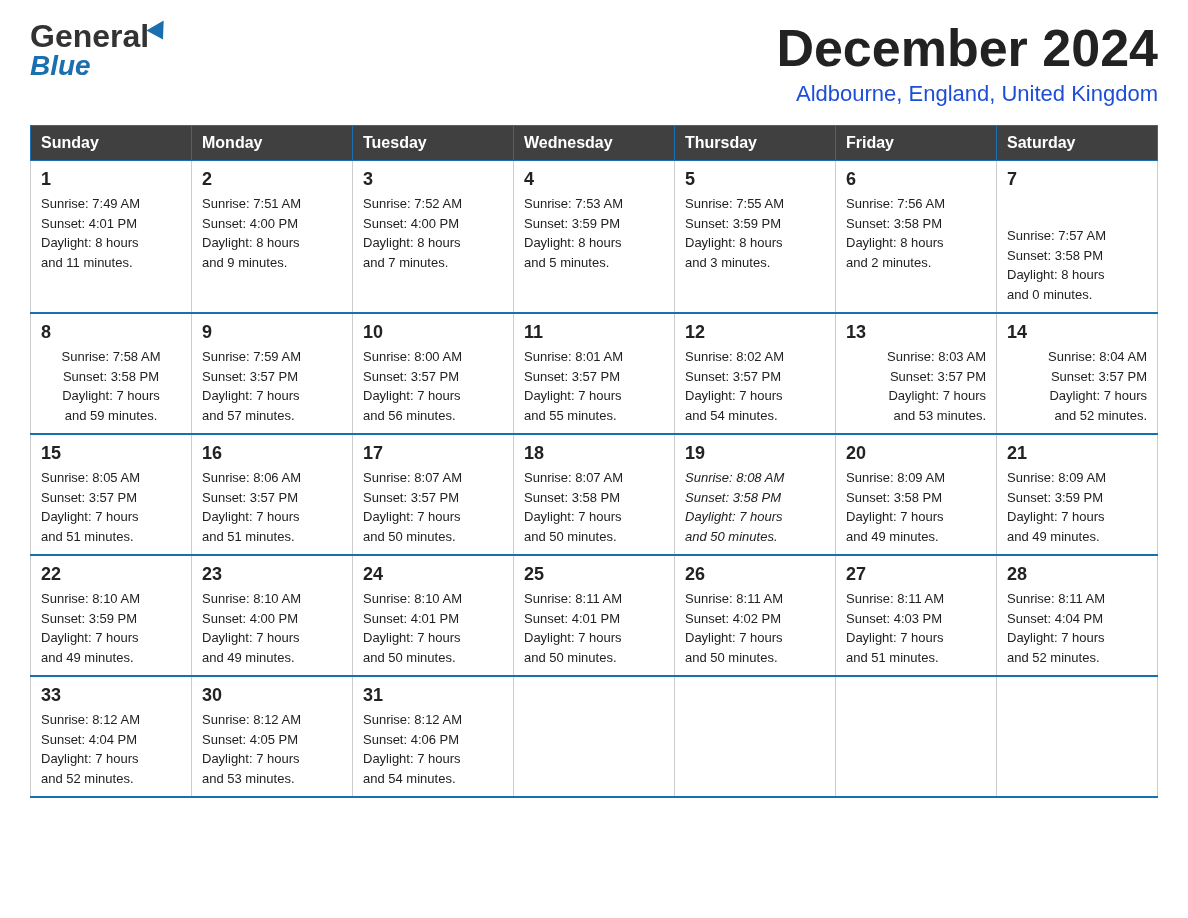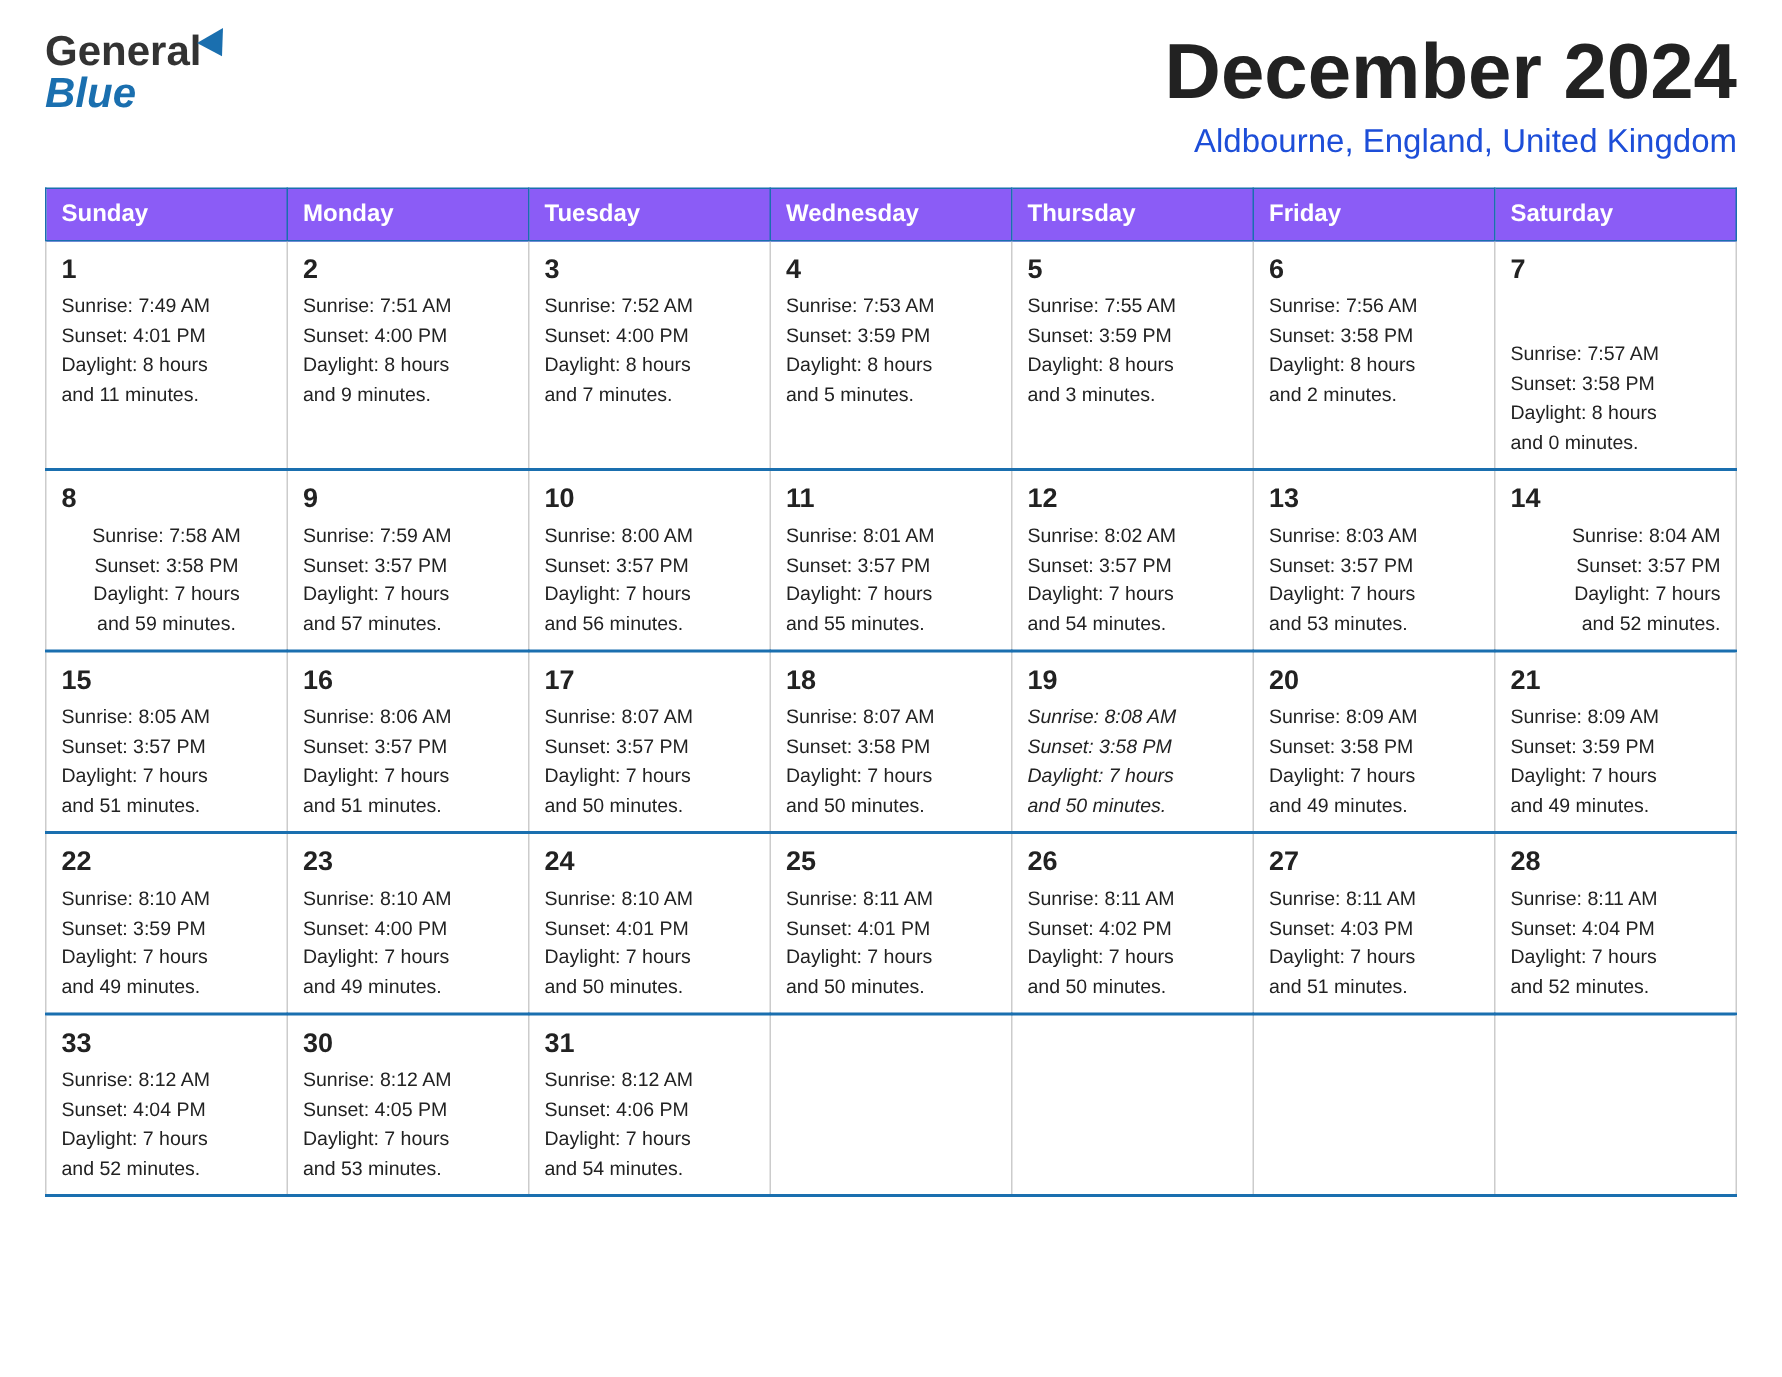--- a/index.html
+++ b/index.html
@@ -15,21 +15,21 @@
       justify-content: space-between;
       align-items: flex-start;
       margin-bottom: 18px;
     }
     .logo {
       display: flex;
       flex-direction: column;
       align-items: flex-start;
     }
     .logo-text-general {
-      font-size: 28px;
+      font-size: 32px;
       font-weight: bold;
       color: #333;
       line-height: 1;
       text-align: center;
     }
     .logo-text-blue {
       font-size: 28px;
       font-weight: bold;
       color: #1a6faf;
       line-height: 1;
@@ -63,21 +63,21 @@
       font-size: 22px;
       color: #1d4ed8;
       margin-top: 4px;
     }
     table {
       width: 100%;
       border-collapse: collapse;
       table-layout: fixed;
     }
     thead tr th {
-      background-color: #8b5cf6;
+      background-color: #404040;
       color: #fff;
       font-size: 16px;
       font-weight: bold;
       padding: 8px 10px;
       text-align: left;
       border: 1px solid #1a6faf;
     }
     tbody tr {
       border-bottom: 2px solid #1a6faf;
     }
@@ -220,21 +220,21 @@
         </td>
         <td>
           <span class="day-number">12</span>
           <div class="day-info" style="white-space: pre-line;">Sunrise: 8:02 AM
 Sunset: 3:57 PM
 Daylight: 7 hours
 and 54 minutes.</div>
         </td>
         <td>
           <span class="day-number">13</span>
-          <div class="day-info" style="white-space: pre-line;">Sunrise: 8:03 AM
+          <div class="day-info" style="white-space: pre-line; text-align: right;">Sunrise: 8:03 AM
 Sunset: 3:57 PM
 Daylight: 7 hours
 and 53 minutes.</div>
         </td>
         <td>
           <span class="day-number">14</span>
           <div class="day-info" style="white-space: pre-line; text-align: right;">Sunrise: 8:04 AM
 Sunset: 3:57 PM
 Daylight: 7 hours
 and 52 minutes.</div>

